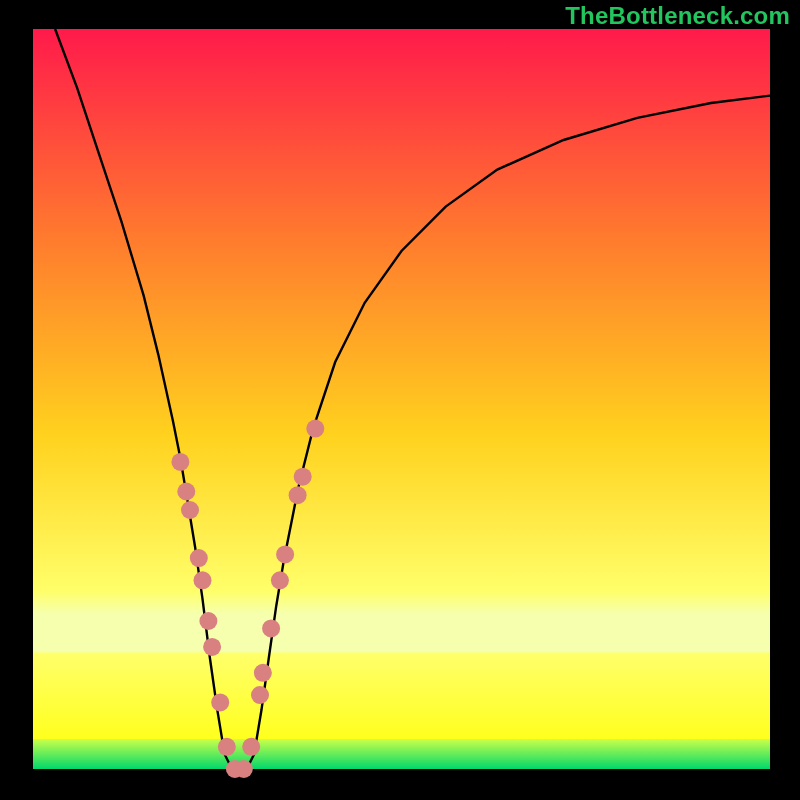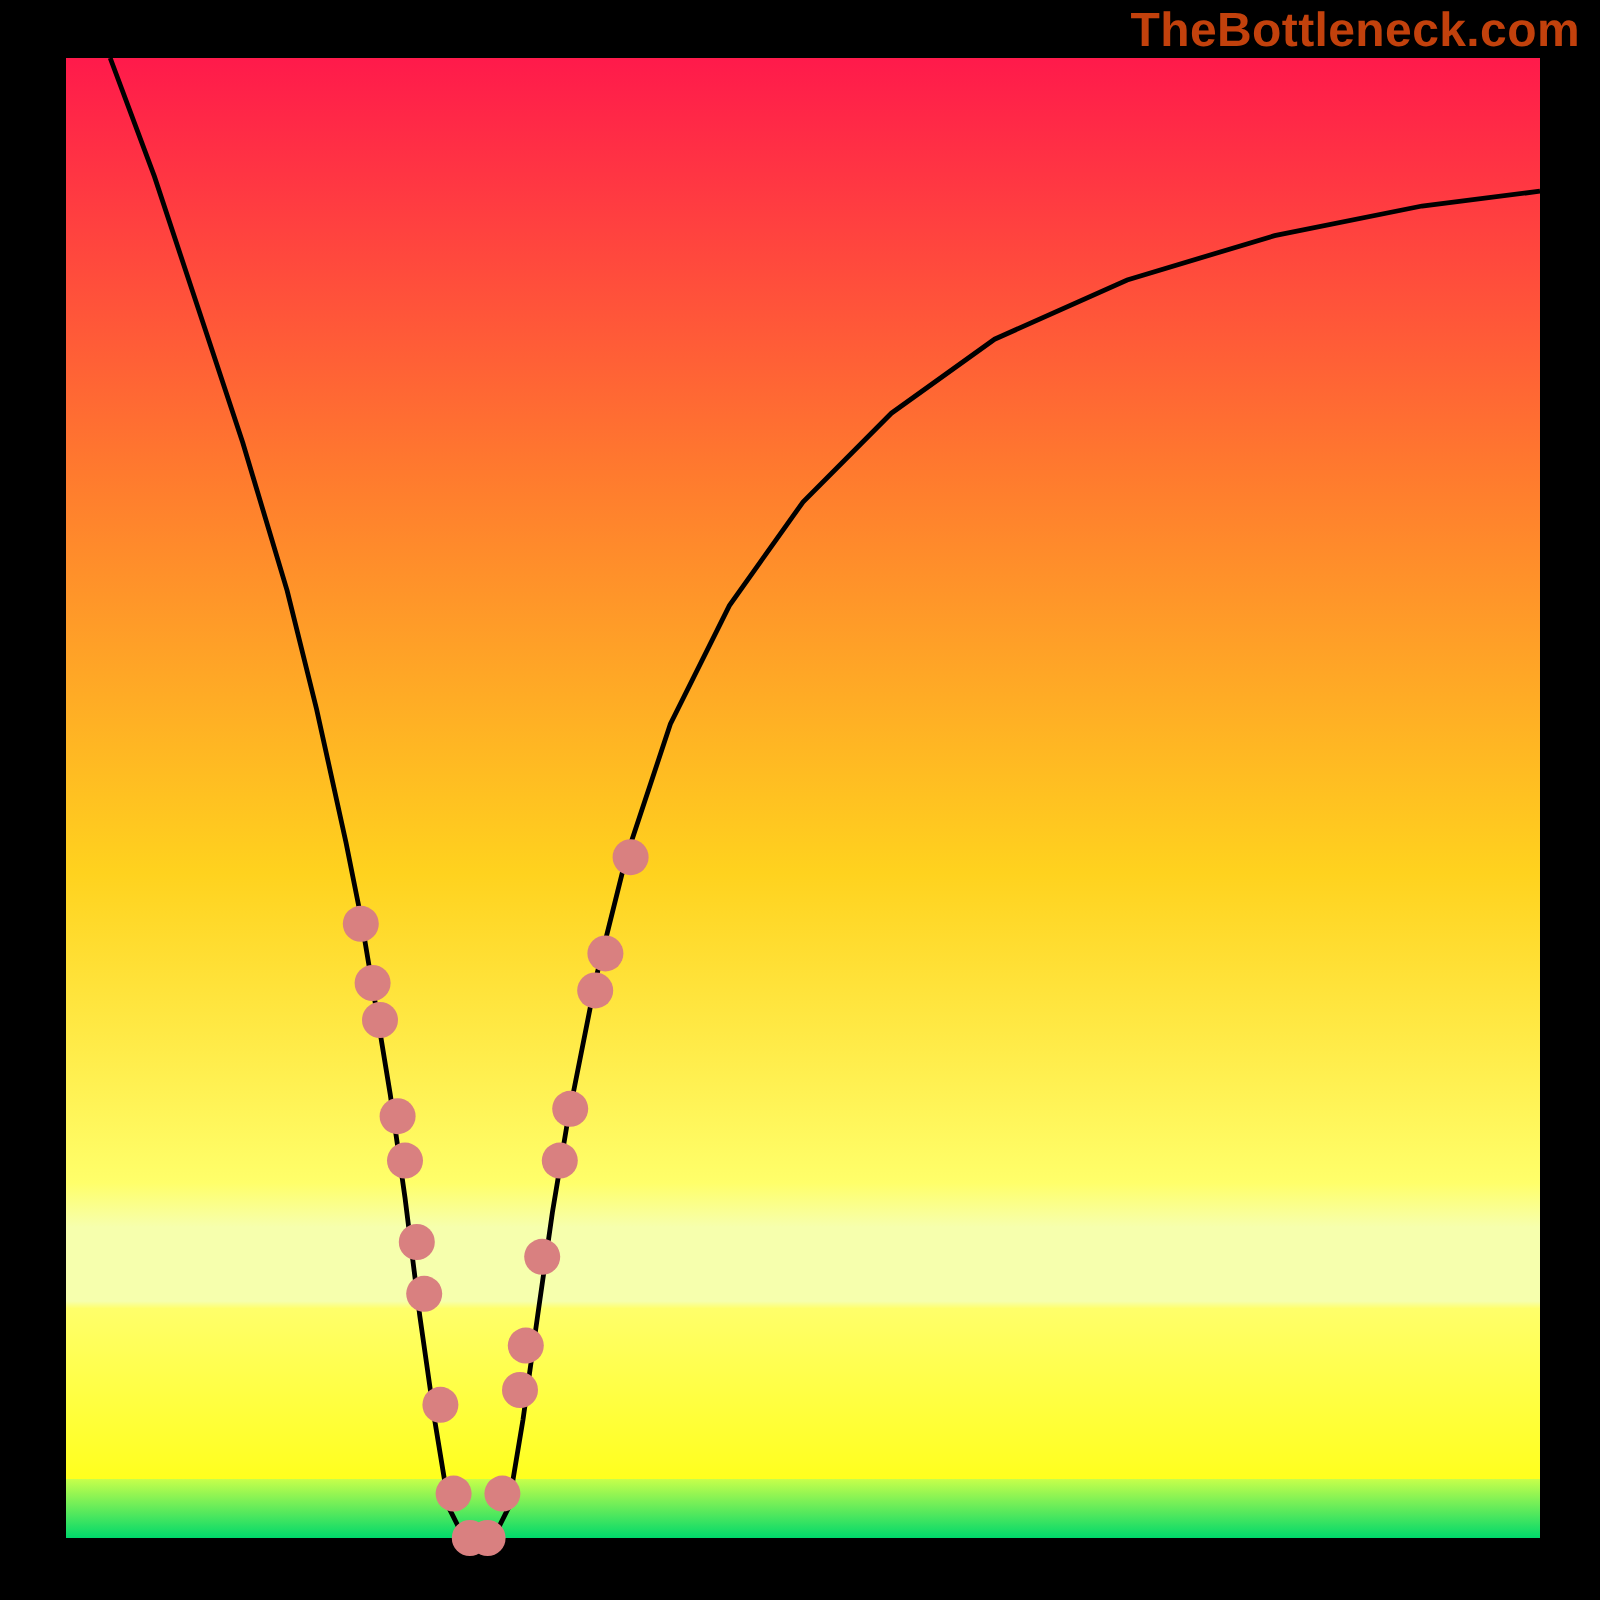--- a/index.html
+++ b/index.html
@@ -16,21 +16,21 @@
     left: 0; top: 0;
     width: 800px; height: 800px;
     background: #000;
   }
   .watermark {
     position: absolute;
     top: 2px;
     right: 10px;
     font-size: 24px;
     font-weight: 600;
-    color: #c2410c;
+    color: #22c55e;
     letter-spacing: 0.2px;
     user-select: none;
   }
   svg {
     position: absolute;
     left: 0; top: 0;
   }
 </style>
 </head>
 <body>

